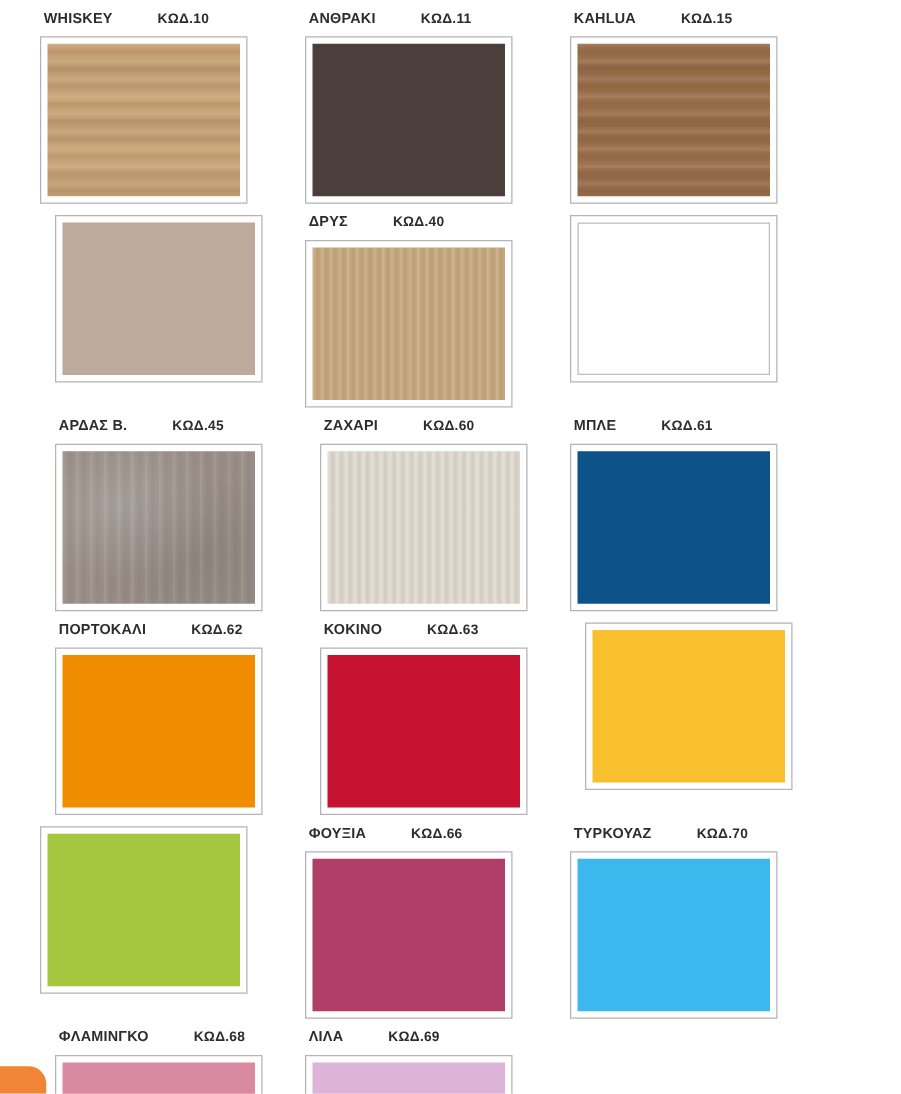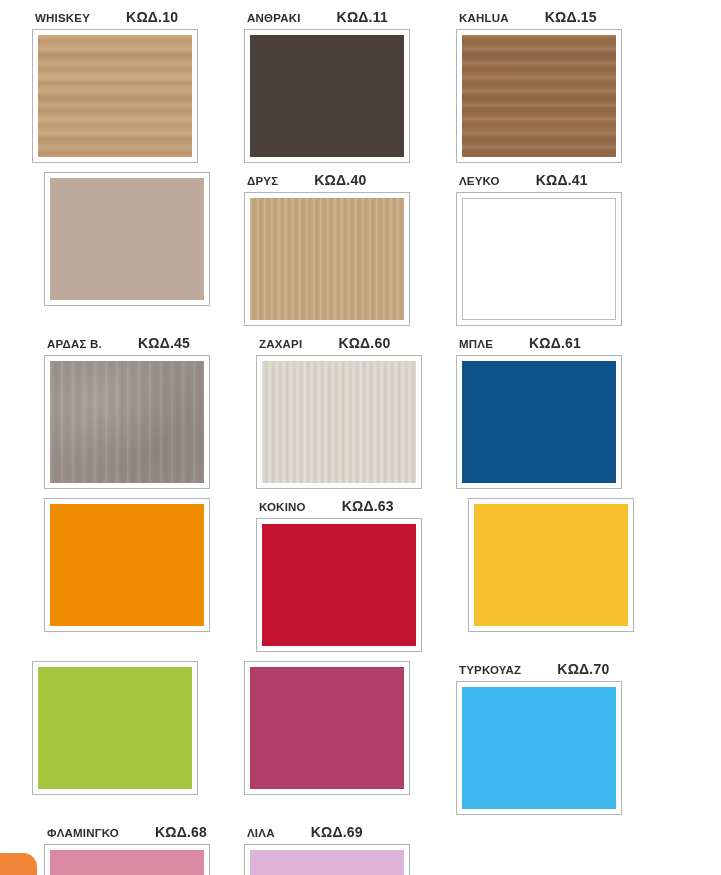--- a/index.html
+++ b/index.html
@@ -43,21 +43,21 @@
     gap: 36px;
   }
   .card-name {
     font-size: 11.5px;
     font-weight: bold;
     color: #2d2d2d;
     letter-spacing: 0.2px;
     white-space: nowrap;
   }
   .card-code {
-    font-size: 14px;
+    font-size: 11px;
     font-weight: bold;
     color: #2d2d2d;
     letter-spacing: 0.2px;
     white-space: nowrap;
   }
 
   .card-frame {
     width: 166px;
     height: 134px;
     border: 1px solid #b4b4b4;
@@ -188,24 +188,20 @@
     <div class="swatch-card">
       <div class="card-header">
         <span class="card-name">ΔΡΥΣ</span>
         <span class="card-code">ΚΩΔ.40</span>
       </div>
       <div class="card-frame">
         <div class="swatch grain-vertical" style="background: rgb(198, 169, 128);"></div>
       </div>
     </div>
     <div class="swatch-card">
-      <div class="card-header">
-        <span class="card-name">ΛΕΥΚΟ</span>
-        <span class="card-code">ΚΩΔ.41</span>
-      </div>
       <div class="card-frame">
         <div class="swatch has-inner-border" style="background: rgb(255, 255, 255);"></div>
       </div>
     </div>
     <div class="swatch-card">
       <div class="card-header">
         <span class="card-name">ΑΡΔΑΣ Β.</span>
         <span class="card-code">ΚΩΔ.45</span>
       </div>
       <div class="card-frame">
@@ -224,20 +220,24 @@
     <div class="swatch-card">
       <div class="card-header">
         <span class="card-name">ΜΠΛΕ</span>
         <span class="card-code">ΚΩΔ.61</span>
       </div>
       <div class="card-frame">
         <div class="swatch" style="background: rgb(13, 82, 137);"></div>
       </div>
     </div>
     <div class="swatch-card">
+      <div class="card-header">
+        <span class="card-name">ΠΟΡΤΟΚΑΛΙ</span>
+        <span class="card-code">ΚΩΔ.62</span>
+      </div>
       <div class="card-frame">
         <div class="swatch" style="background: rgb(240, 140, 0);"></div>
       </div>
     </div>
     <div class="swatch-card">
       <div class="card-header">
         <span class="card-name">ΚΟΚΙΝΟ</span>
         <span class="card-code">ΚΩΔ.63</span>
       </div>
       <div class="card-frame">
@@ -248,20 +248,24 @@
       <div class="card-frame">
         <div class="swatch" style="background: rgb(249, 192, 46);"></div>
       </div>
     </div>
     <div class="swatch-card">
       <div class="card-frame">
         <div class="swatch" style="background: rgb(164, 199, 63);"></div>
       </div>
     </div>
     <div class="swatch-card">
+      <div class="card-header">
+        <span class="card-name">ΦΟΥΞΙΑ</span>
+        <span class="card-code">ΚΩΔ.66</span>
+      </div>
       <div class="card-frame">
         <div class="swatch" style="background: rgb(176, 62, 104);"></div>
       </div>
     </div>
     <div class="swatch-card">
       <div class="card-header">
         <span class="card-name">ΤΥΡΚΟΥΑΖ</span>
         <span class="card-code">ΚΩΔ.70</span>
       </div>
       <div class="card-frame">

